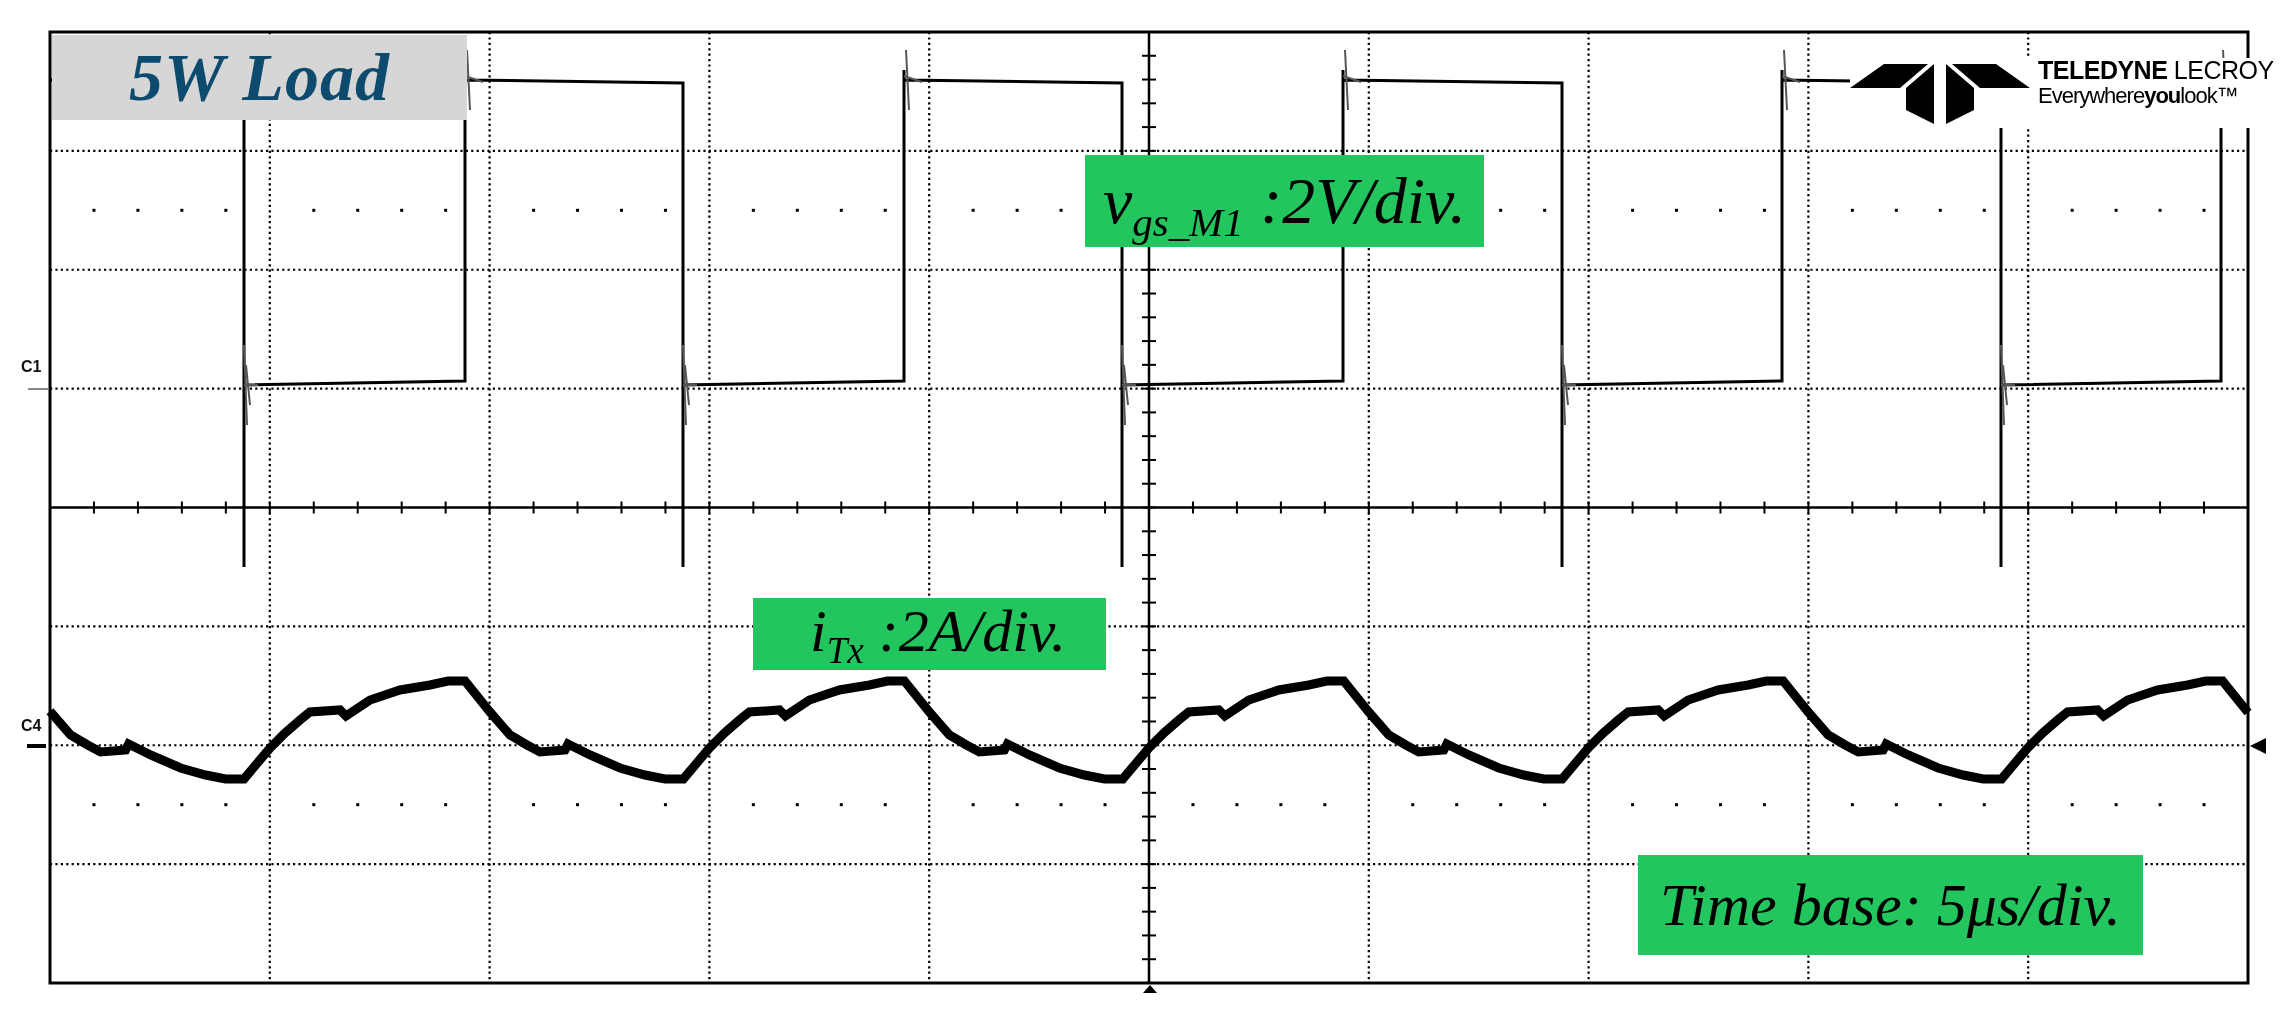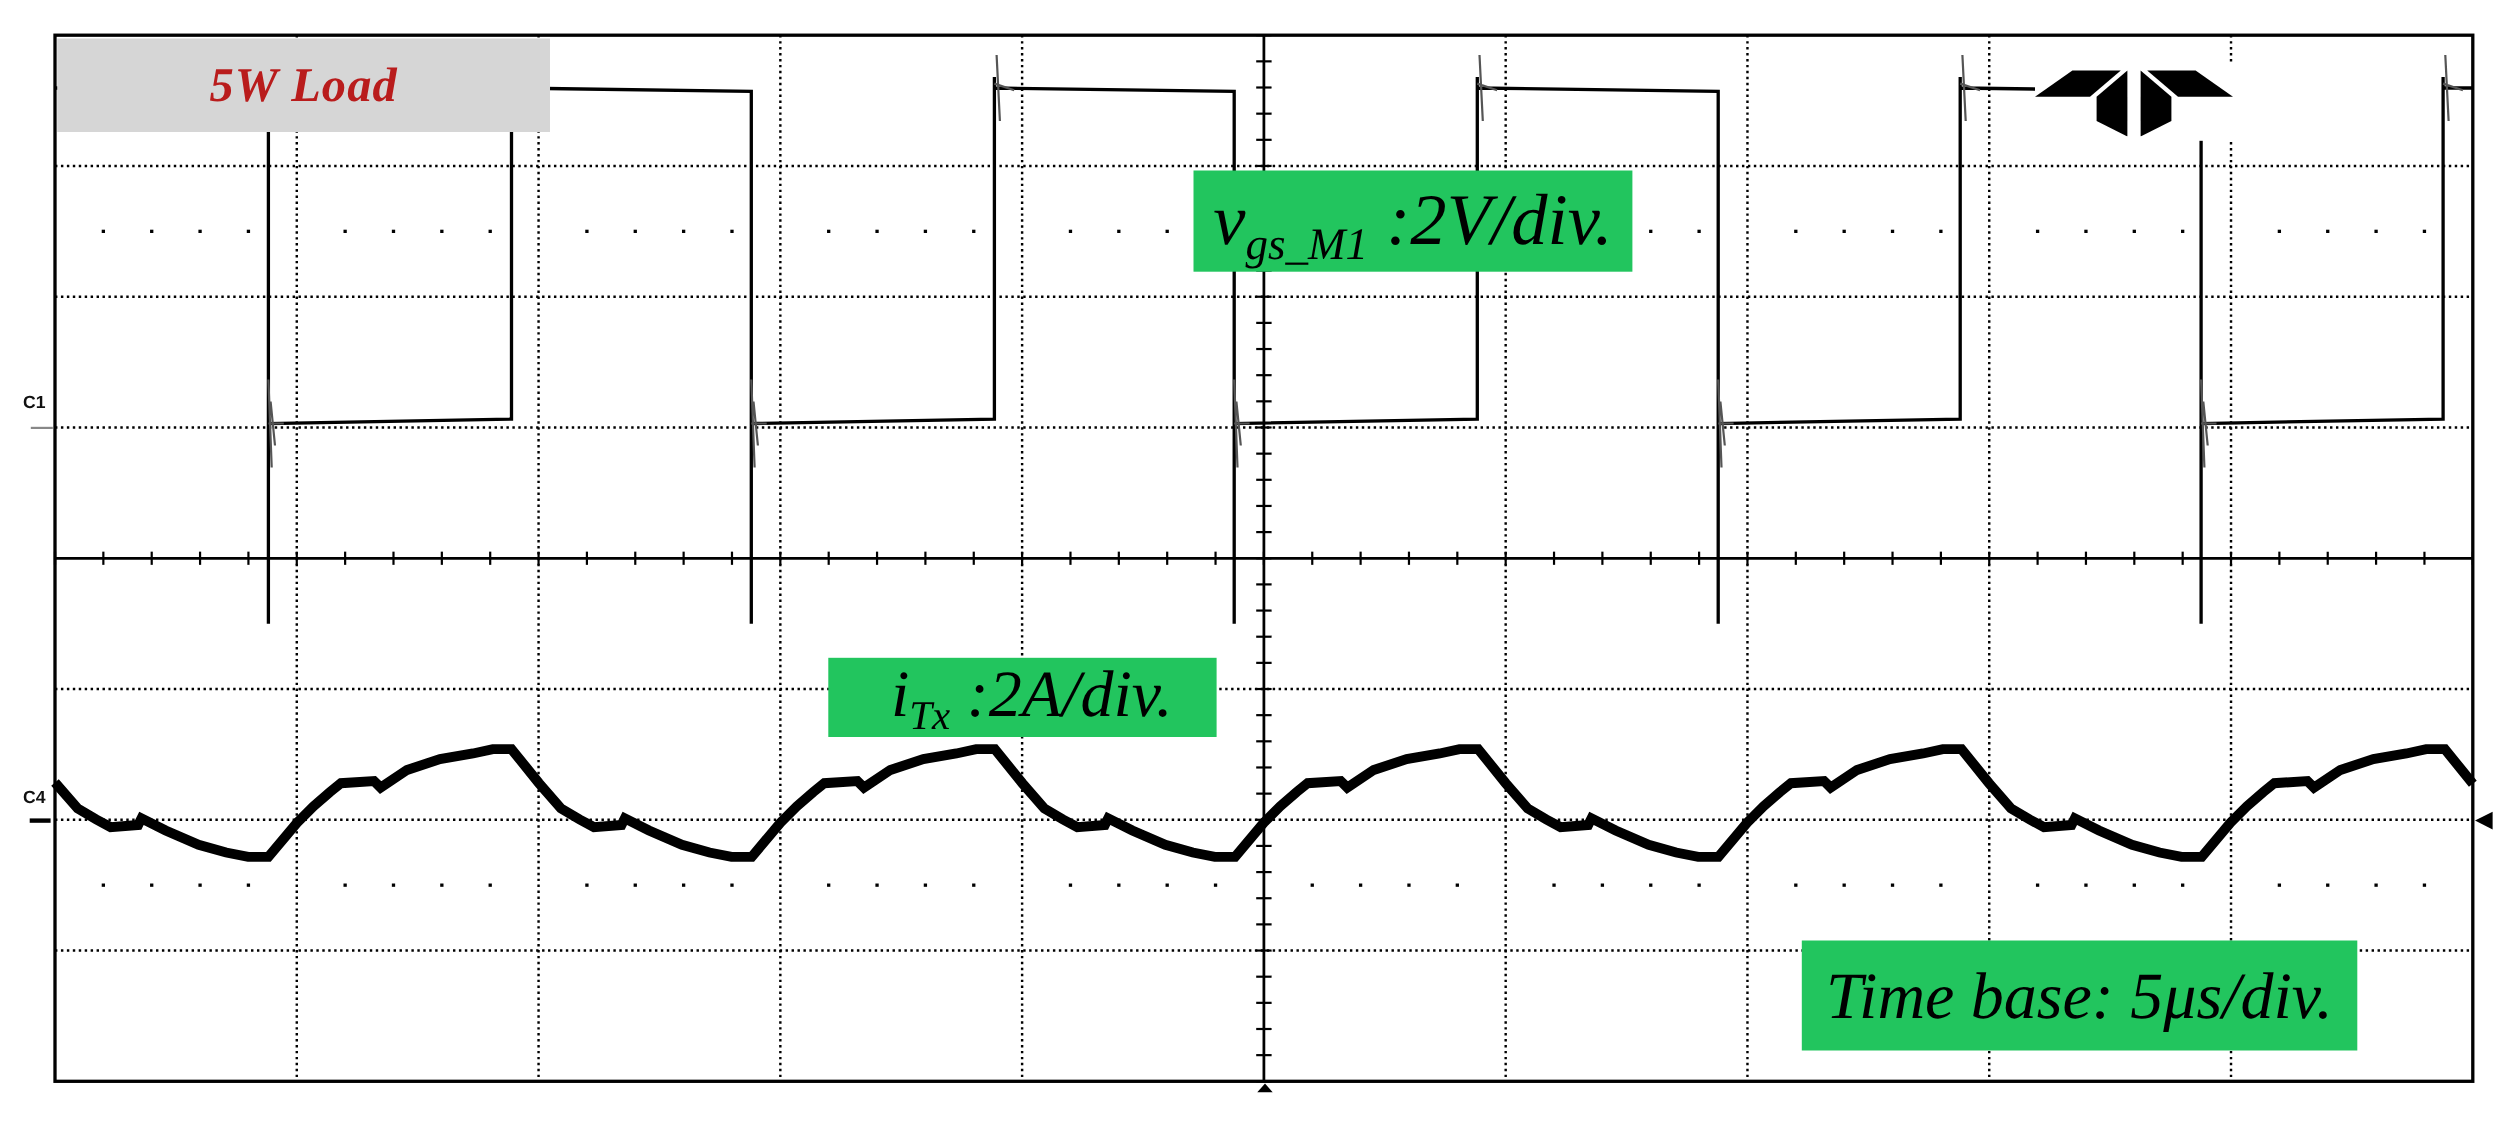--- a/index.html
+++ b/index.html
@@ -1,20 +1,20 @@
 <!DOCTYPE html>
 <html><head>
 <meta charset="utf-8">
 <style>
   html, body { margin: 0; padding: 0; background: #ffffff; }
   body { width: 2284px; height: 1019px; position: relative; overflow: hidden; font-family: "Liberation Serif", serif; }
   #scope { position: absolute; left: 0; top: 0; width: 2284px; height: 1019px; }
-  .load-label { position: absolute; left: 52px; top: 35px; width: 448px; height: 85px; background: #d6d6d6;
-    font-family: "Liberation Serif", serif; font-weight: bold; font-style: italic; font-size: 44px;
-    display: flex; align-items: center; justify-content: center; color: #b91c1c; letter-spacing: 1px; }
+  .load-label { position: absolute; left: 52px; top: 35px; width: 415px; height: 85px; background: #d6d6d6;
+    font-family: "Liberation Serif", serif; font-weight: bold; font-style: italic; font-size: 68px;
+    display: flex; align-items: center; justify-content: center; color: #0c4a6e; letter-spacing: 1px; }
   .trace-label { position: absolute; font-family: "Liberation Serif", serif; font-style: italic; color: #000; white-space: nowrap; background: #22c55e; }
   .trace-label sub { font-size: 0.62em; vertical-align: -0.32em; }
   .vgs-label { left: 1085px; top: 155px; height: 92px; padding: 0 18px; font-size: 66px; line-height: 92px; }
   .itx-label { left: 753px; top: 570px; height: 72px; padding: 0 40px 0 57px; font-size: 60px; line-height: 66px; margin-top: 28px; }
   .time-label { left: 1638px; top: 855px; height: 100px; padding: 0 22px; font-size: 60px; line-height: 100px; font-style: italic; }
   .ch-tag { position: absolute; font-family: "Liberation Sans", sans-serif; font-size: 16px; font-weight: bold; color: #111; }
   .logo { position: absolute; left: 1850px; top: 58px; height: 70px; display: flex; align-items: flex-start; background: #fff; }
   .logo-text { margin-left: 8px; font-family: "Liberation Sans", sans-serif; color: #000; line-height: 1; }
   .logo-brand { font-size: 25px; font-weight: bold; letter-spacing: -0.5px; }
   .logo-brand .thin { font-weight: normal; }
@@ -244,13 +244,17 @@
 
 <div class="trace-label time-label">Time base: 5μs/div.</div>
 
 <div class="logo">
   <svg width="180" height="66" viewBox="0 0 180 66">
     <polygon points="0,30 34,6 78,6 50,30" fill="#000"></polygon>
     <polygon points="180,30 146,6 102,6 130,30" fill="#000"></polygon>
     <polygon points="56,30 84,6 84,66 56,52" fill="#000"></polygon>
     <polygon points="124,30 96,6 96,66 124,52" fill="#000"></polygon>
   </svg>
+  <div class="logo-text">
+    <div class="logo-brand"><span>TELEDYNE</span><span class="thin"> LECROY</span></div>
+    <div class="logo-tag"><span>Everywhere</span><b>you</b><span>look™</span></div>
+  </div>
 </div>
 
 </body></html>

